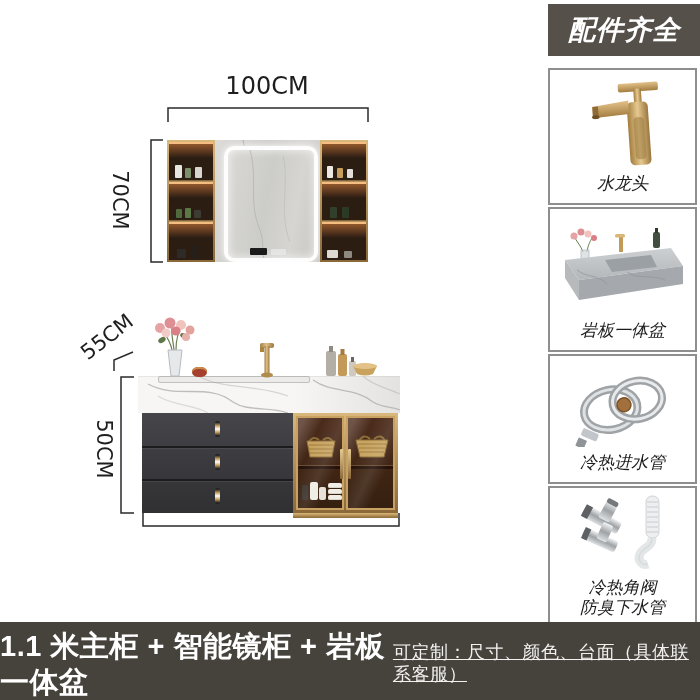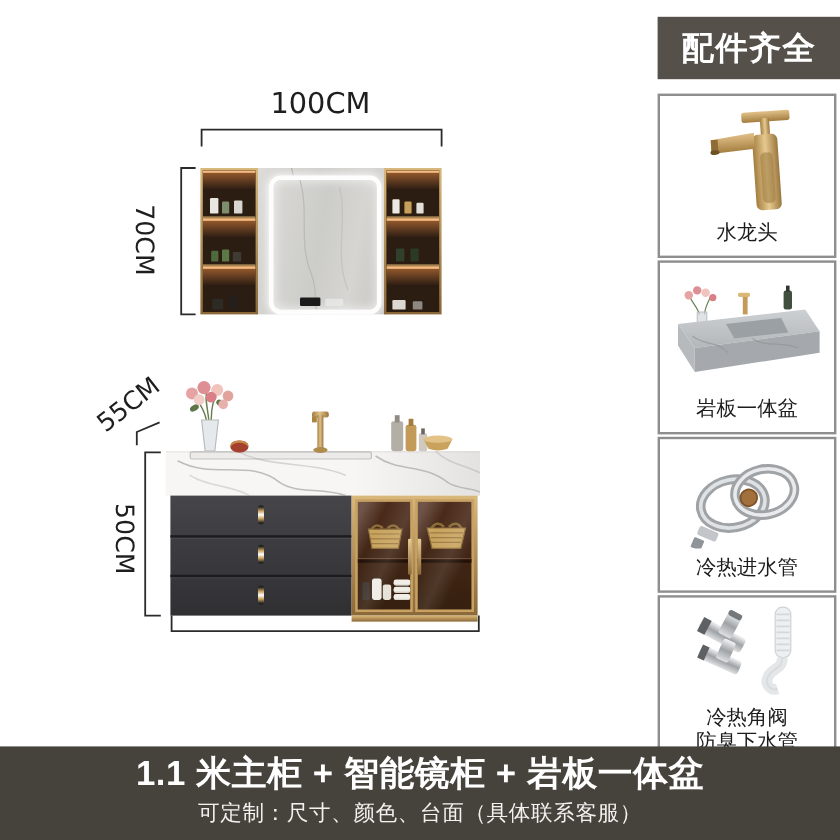--- a/index.html
+++ b/index.html
@@ -49,33 +49,33 @@
   .door:after{content:"";position:absolute;inset:0;
       background:linear-gradient(115deg,rgba(255,255,255,.20) 8%,rgba(255,255,255,0) 30%,
                  rgba(255,255,255,.10) 55%,rgba(255,255,255,0) 72%);}
   .shelf{position:absolute;left:0;top:48px;width:100%;height:3px;background:#241209;box-shadow:0 -1px 0 #6b4a32;}
   .gl-handle{position:absolute;top:36px;width:3px;height:30px;border-radius:1px;
       background:linear-gradient(#e6cb92,#8a6838);}
   .base-strip{position:absolute;left:151px;top:100px;width:105px;height:5px;
       background:linear-gradient(#dcb877,#8a6838);}
   .towel{position:absolute;background:#f1eee7;border-radius:2px;box-shadow:inset 0 -1px 0 #d8d4c9;}
   
-  .sidebar{position:absolute;left:548px;top:14px;width:152px;height:622px;}
+  .sidebar{position:absolute;left:548px;top:4px;width:152px;height:622px;font-style:italic;}
   .sb-head{position:absolute;left:0;top:0;width:152px;height:52px;background:#55504a;
       color:#fff;font-size:27px;font-weight:600;display:flex;align-items:center;justify-content:center;
       letter-spacing:1px;}
   .sb-card{position:absolute;left:0;width:149px;box-sizing:border-box;border:2px solid #8e8e8e;background:#fff;
       display:flex;flex-direction:column;align-items:center;}
   .sb-img{flex:1;display:flex;align-items:center;justify-content:center;width:100%;}
   .sb-label{font-size:17px;color:#1c1c1c;line-height:1.18;text-align:center;margin-bottom:9px;}
   
   .banner{position:absolute;left:0;top:622px;width:700px;height:78px;background:#46423c;
-      display:flex;flex-direction:column;align-items:center;}
+      display:flex;flex-direction:row;align-items:center;}
   .banner-title{color:#fff;font-size:29px;font-weight:bold;line-height:36px;margin-top:5px;letter-spacing:.5px;}
-  .banner-sub{color:#f2f1ef;font-size:18px;line-height:22px;margin-top:3px;letter-spacing:.5px;}
+  .banner-sub{color:#f2f1ef;font-size:18px;line-height:22px;margin-top:3px;letter-spacing:.5px;text-decoration:underline;}
 </style>
 </head>
 <body>
 
 <div class="stage">
 
   <div style="position:absolute;left:0;top:0;width:548px;height:622px;">
 
     <svg width="548" height="622" style="position:absolute;left:0;top:0;" fill="none" stroke="#2a2a2a" stroke-width="1.5">
       <path d="M168 122 V108 H368 V122"></path>

